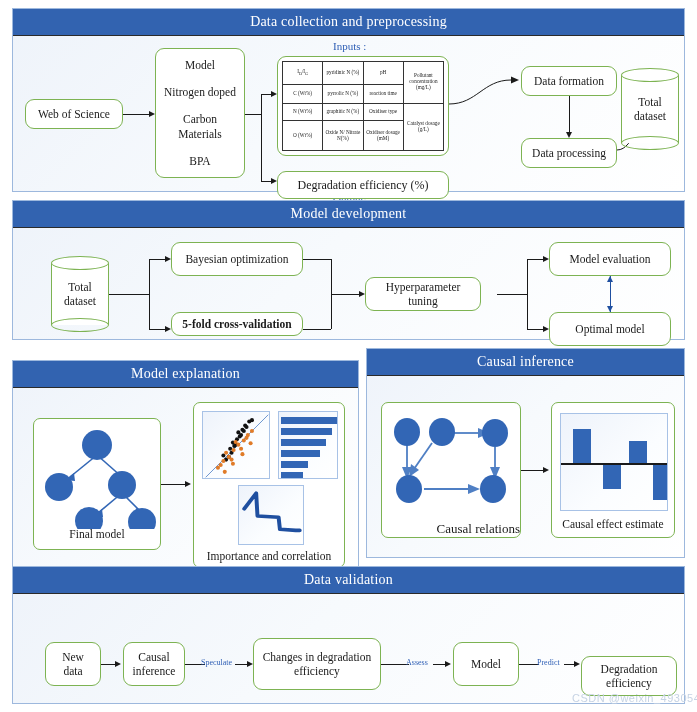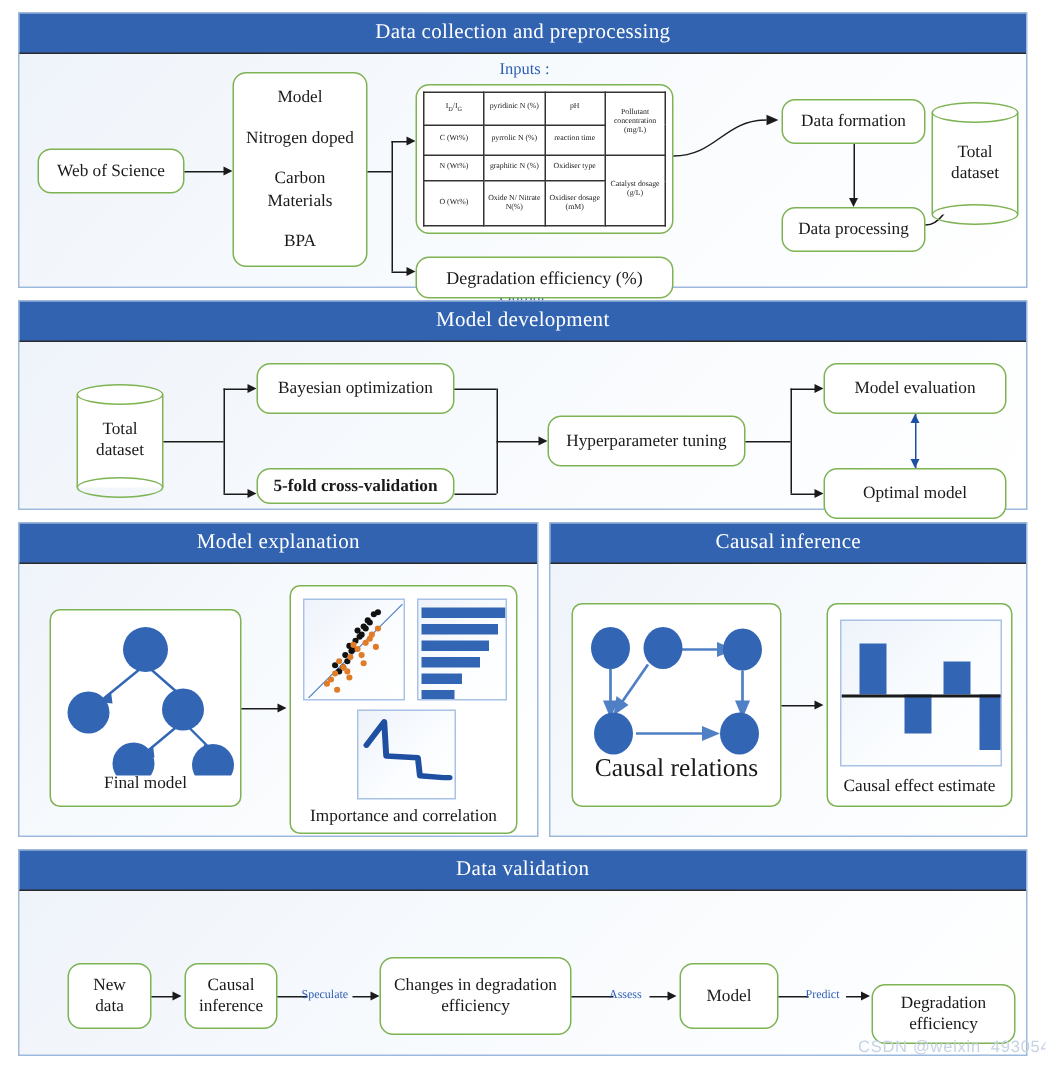--- a/index.html
+++ b/index.html
@@ -232,40 +232,40 @@
 
       <div class="node" style="left:158px;top:14px;width:132px;height:34px;">Bayesian optimization</div>
       <div class="node" style="left:158px;top:84px;width:132px;height:24px;font-weight:bold;">5-fold cross-validation</div>
 
       <div class="ln h" style="left:290px;top:31px;width:28px;"></div>
       <div class="ln h" style="left:290px;top:101px;width:28px;"></div>
       <div class="ln v" style="left:318px;top:31px;height:70px;"></div>
       <div class="ln h" style="left:318px;top:66px;width:30px;"></div>
       <div class="arrow" style="left:346px;top:62.5px;"></div>
 
-      <div class="node" style="left:352px;top:49px;width:132px;height:34px;">Hyperparameter tuning</div>
+      <div class="node" style="left:352px;top:49px;width:116px;height:34px;">Hyperparameter tuning</div>
 
       <div class="ln h" style="left:484px;top:66px;width:30px;"></div>
       <div class="ln v" style="left:514px;top:31px;height:70px;"></div>
       <div class="ln h" style="left:514px;top:31px;width:18px;"></div>
       <div class="arrow" style="left:530px;top:27.5px;"></div>
       <div class="ln h" style="left:514px;top:101px;width:18px;"></div>
       <div class="arrow" style="left:530px;top:97.5px;"></div>
 
       <div class="node" style="left:536px;top:14px;width:122px;height:34px;">Model evaluation</div>
       <div class="node" style="left:536px;top:84px;width:122px;height:34px;">Optimal model</div>
 
       <div class="ln v" style="left:597px;top:48px;height:36px;background:#1f4fa0;"></div>
       <div class="arrow up" style="left:593.5px;top:48px;border-bottom-color:#1f4fa0;"></div>
       <div class="arrow down" style="left:593.5px;top:78px;border-top-color:#1f4fa0;"></div>
 
     </div>
   </div>
 
-  <div class="panel" style="left:12px;top:348px;width:347px;height:210px;">
+  <div class="panel" style="left:12px;top:360px;width:347px;height:210px;">
     <div class="panel-header">Model explanation</div>
     <div class="panel-body">
 
       <div class="node plain" style="left:20px;top:30px;width:128px;height:132px;display:block;">
         <svg width="126" height="108" style="position:absolute;left:0;top:2px;">
           <line x1="63" y1="34" x2="36" y2="56" stroke="#3266b5" stroke-width="1.6"></line>
           <polygon points="31,59 40,52 41,60" fill="#3266b5"></polygon>
           <line x1="63" y1="34" x2="88" y2="56" stroke="#3266b5" stroke-width="1.6"></line>
           <polygon points="93,59 84,52 83,60" fill="#3266b5"></polygon>
           <line x1="88" y1="72" x2="64" y2="92" stroke="#3266b5" stroke-width="1.6"></line>
@@ -367,21 +367,21 @@
           <line x1="113" y1="40" x2="113" y2="62" stroke="#4f7fc4" stroke-width="1.8"></line>
           <polygon points="113,72 108,60 118,60" fill="#4f7fc4"></polygon>
           <line x1="42" y1="82" x2="88" y2="82" stroke="#4f7fc4" stroke-width="1.8"></line>
           <polygon points="98,82 86,77 86,87" fill="#4f7fc4"></polygon>
           <ellipse cx="25" cy="25" rx="13" ry="14" fill="#3266b5"></ellipse>
           <ellipse cx="60" cy="25" rx="13" ry="14" fill="#3266b5"></ellipse>
           <ellipse cx="113" cy="26" rx="13" ry="14" fill="#3266b5"></ellipse>
           <ellipse cx="27" cy="82" rx="13" ry="14" fill="#3266b5"></ellipse>
           <ellipse cx="111" cy="82" rx="13" ry="14" fill="#3266b5"></ellipse>
         </svg>
-        <div style="position:absolute;left:0;right:0;bottom:15px;text-align:center;font-size:17px;">Causal relations</div>
+        <div style="position:absolute;left:0;right:0;bottom:0;text-align:right;font-size:13px;">Causal relations</div>
       </div>
 
       <div class="ln h" style="left:154px;top:94px;width:24px;"></div>
       <div class="arrow" style="left:176px;top:90.5px;"></div>
 
       <div class="node plain" style="left:184px;top:26px;width:124px;height:136px;display:block;">
         <div class="fig" style="left:8px;top:10px;width:108px;height:98px;">
           <div class="ibar" style="left:12px;top:15px;width:18px;height:34px;"></div>
           <div class="ibar" style="left:42px;top:49px;width:18px;height:26px;"></div>
           <div class="ibar" style="left:68px;top:27px;width:18px;height:22px;"></div>

